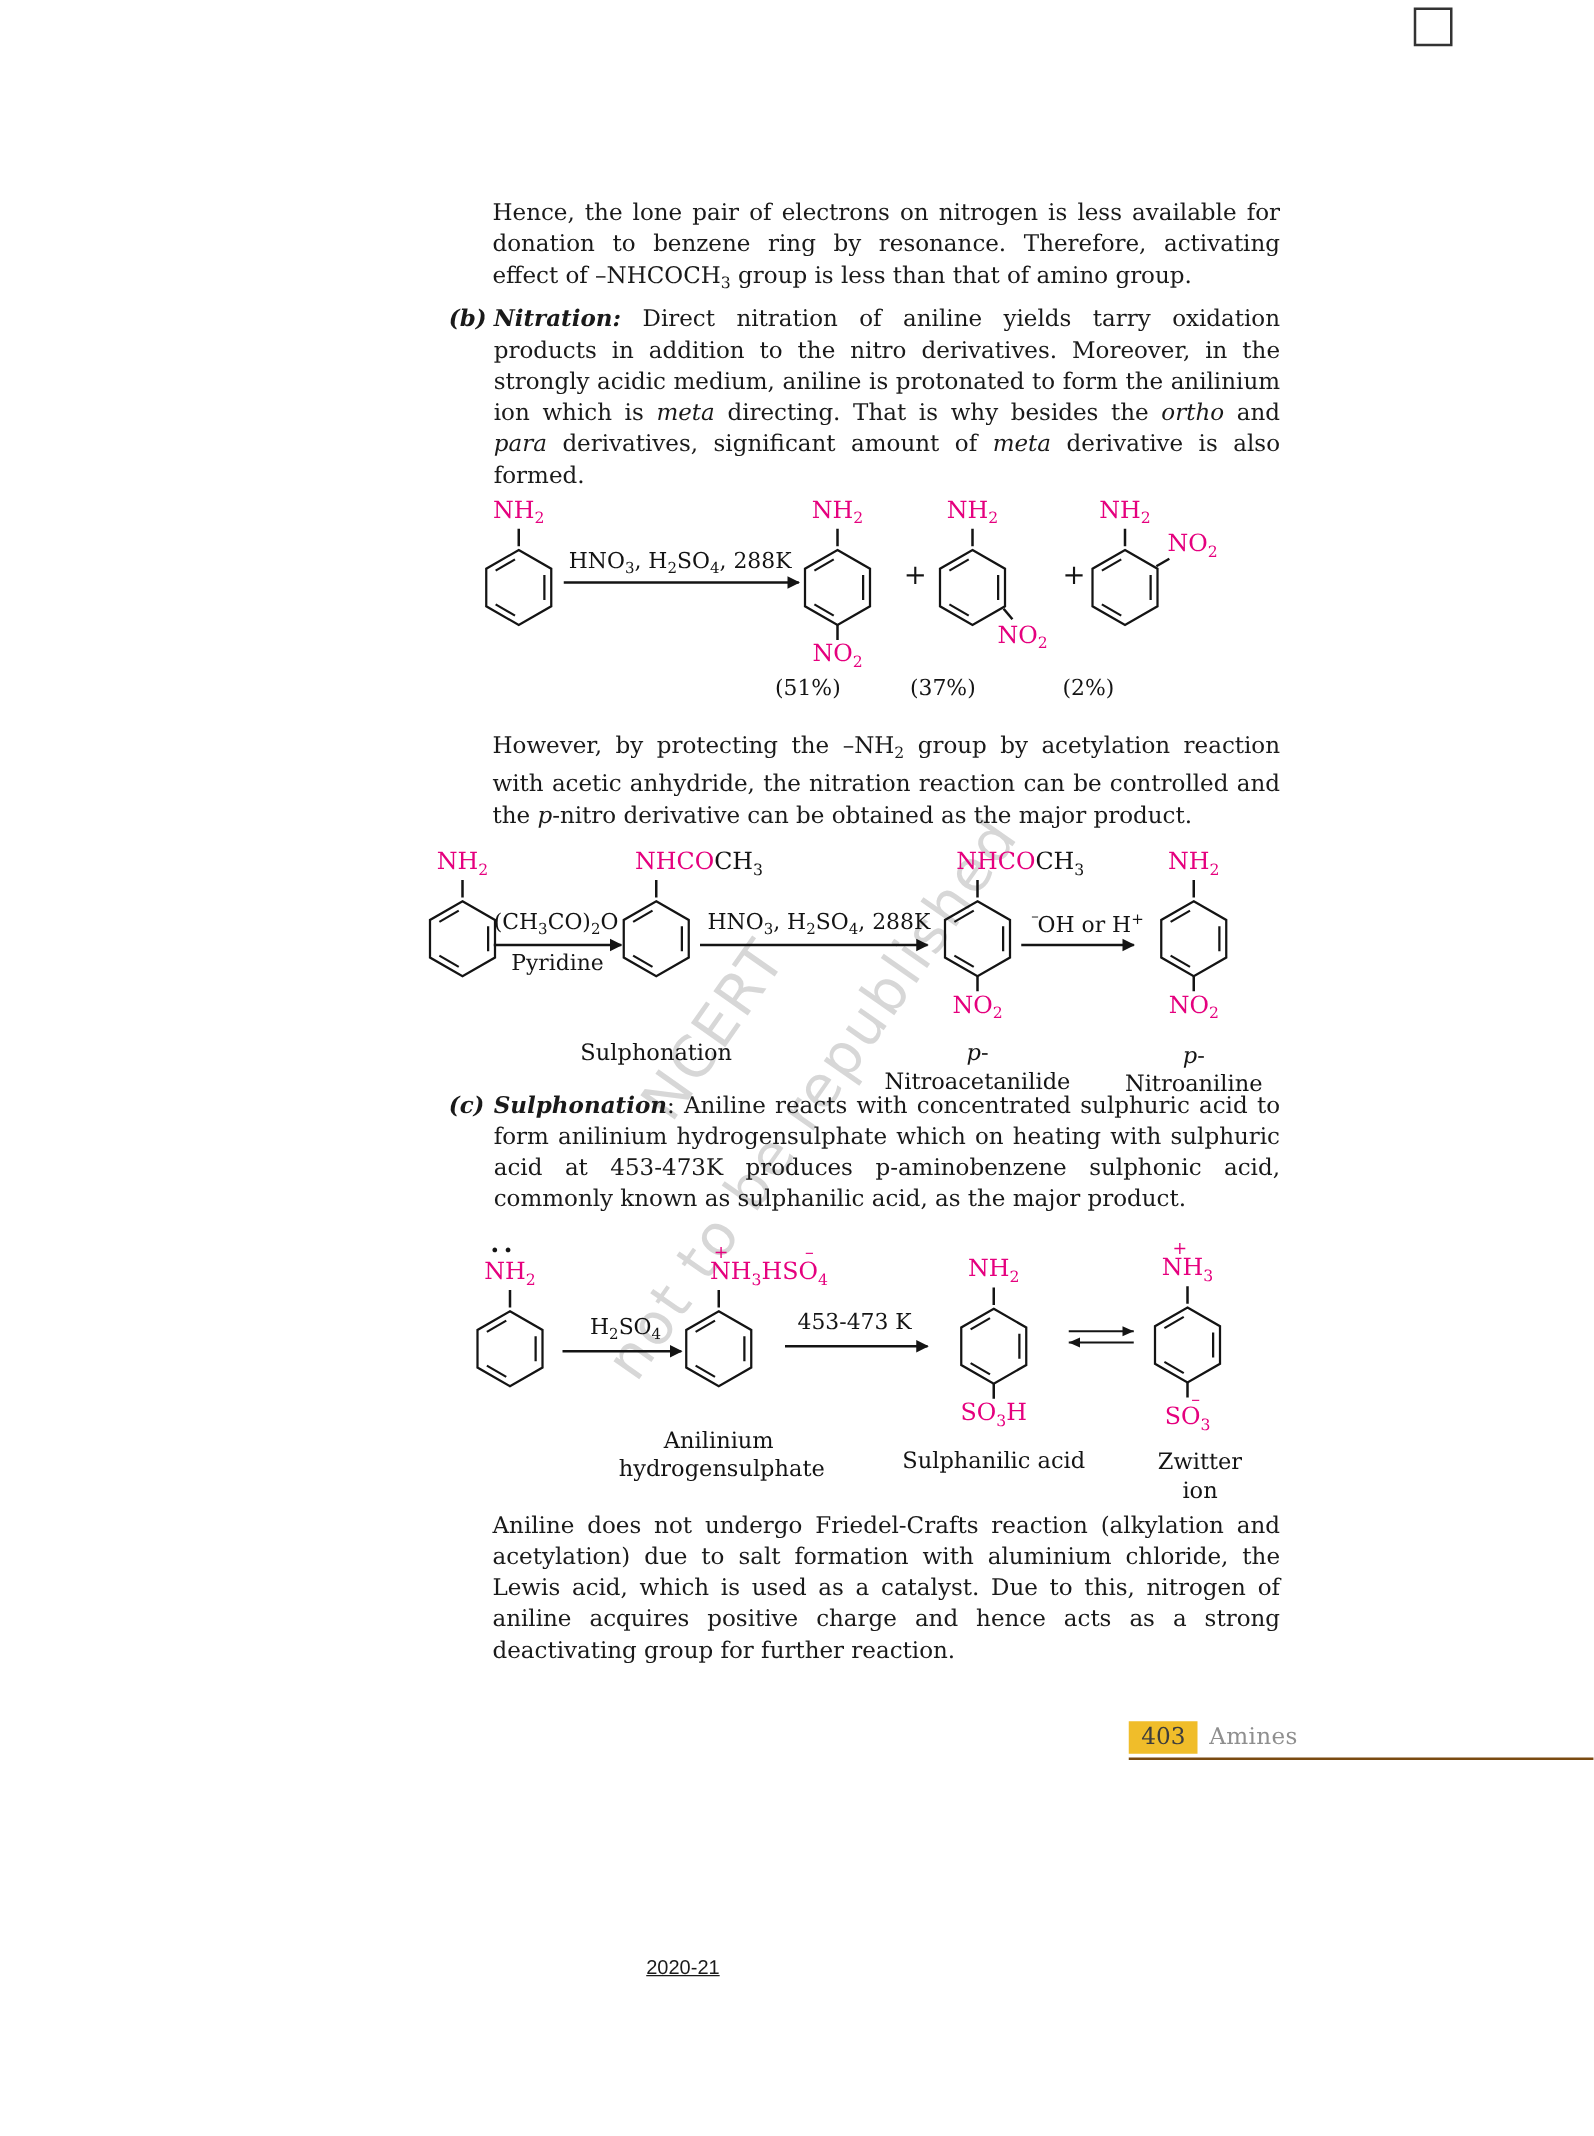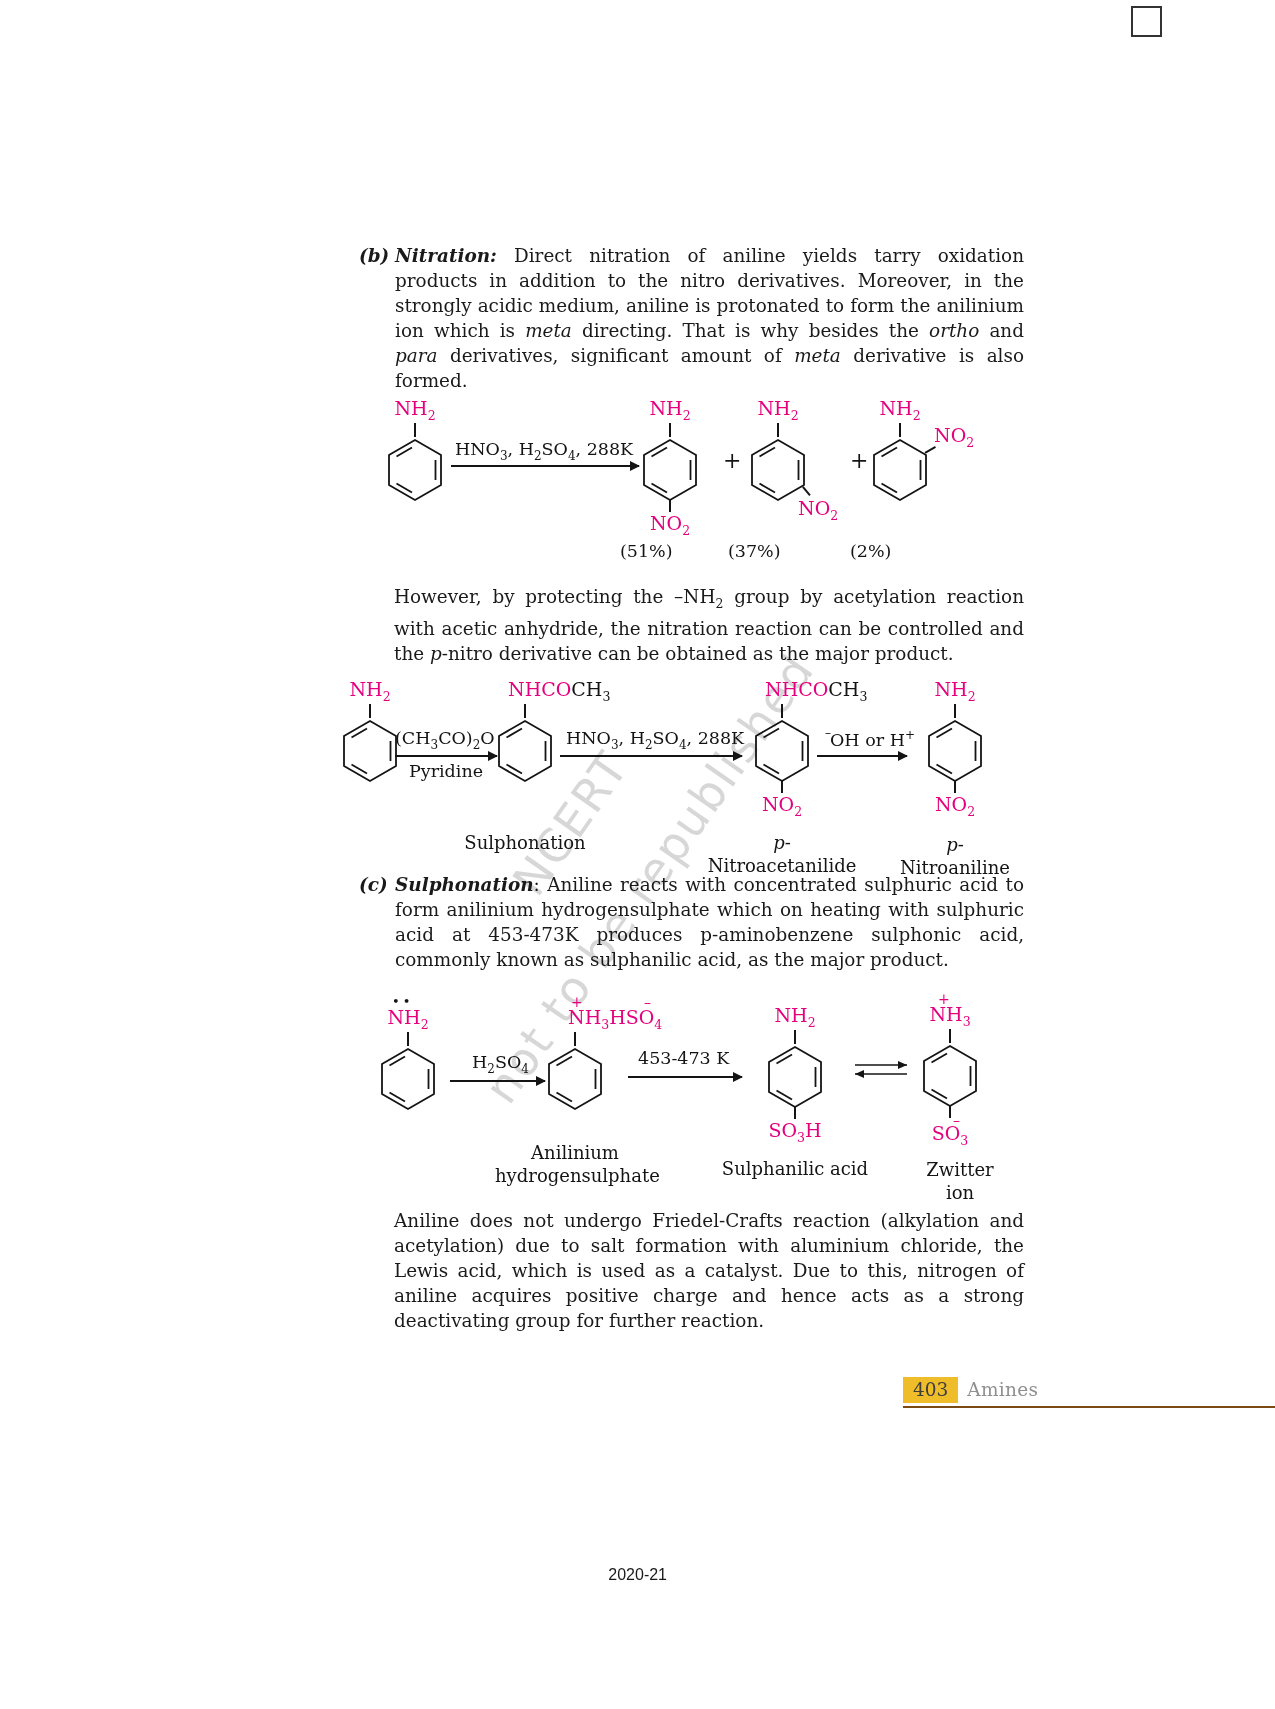--- a/index.html
+++ b/index.html
@@ -17,22 +17,22 @@
              transform:rotate(-55deg);color:#979797;opacity:.38;text-align:center;
              font-family:"DejaVu Sans",sans-serif;font-size:46px;line-height:96px;
              letter-spacing:2px;pointer-events:none;}
 
   
   .corner-box{position:absolute;left:1131px;top:6px;width:27px;height:27px;border:2px solid #333;z-index:2;}
   .footer{position:absolute;left:903px;top:1379px;width:372px;z-index:2;font-size:18.5px;}
   .pgnum{background:#f0bd2a;color:#3d3d3d;padding:2px 10px 3px 10px;}
   .chapter{color:#8f8f8f;margin-left:9px;letter-spacing:.3px;}
   .footer-rule{position:absolute;left:0;width:372px;top:27px;height:2px;background:#7a4a12;}
-  .year{position:absolute;left:517px;top:1566px;width:150px;text-align:right;z-index:2;
-        font-family:"Liberation Sans",sans-serif;font-size:16px;color:#1a1a1a;}
+  .year{position:absolute;left:517px;top:1566px;width:150px;text-align:left;z-index:2;
+        font-family:"Liberation Sans",sans-serif;font-size:16px;color:#1a1a1a;text-decoration:underline;}
 
   
   .scheme{position:absolute;z-index:2;font-size:19px;}
   .mol{position:absolute;width:60px;}
   .ring{position:absolute;left:0;top:43px;}
   .tl{position:absolute;left:-20px;width:100px;text-align:center;top:3px;white-space:nowrap;}
   .tl.wide{left:13px;width:auto;text-align:left;}
   .bl{position:absolute;left:-20px;width:100px;text-align:center;top:118px;white-space:nowrap;}
   .stub-top{position:absolute;left:29.2px;top:29px;width:1.7px;height:14px;background:#141414;}
   .stub-bot{position:absolute;left:29.2px;top:106px;width:1.7px;height:12px;background:#141414;}
@@ -72,20 +72,21 @@
     </defs>
   </svg>
 
   <div class="corner-box"></div>
 
   <div class="watermark">
     <div>NCERT</div>
     <div>not to be republished</div>
   </div>
 
+  <p class="para" style="left:394px;top:158px;width:630px">Hence, the lone pair of electrons on nitrogen is less available for donation to benzene ring by  resonance. Therefore, activating effect of –NHCOCH<sub>3</sub> group is less than that of amino group.</p>
 
   <div class="para sec" style="left:359px;top:243px;width:665px">
     <span class="sec-label">(b)</span>
     <span><b><i>Nitration:</i></b></span><span> Direct nitration of aniline yields tarry oxidation products in addition to the nitro derivatives. Moreover, in the strongly acidic medium, aniline is protonated to form the anilinium ion which is <i>meta</i> directing. That is why besides the <i>ortho</i> and <i>para</i> derivatives, significant amount of <i>meta</i> derivative is also formed.</span>
   </div>
 
   <div class="scheme" id="scheme1" style="left:385px;top:393px;width:640px;height:178px">
     <div class="mol" style="left:0;top:1px">
       <span class="tl f">NH<sub>2</sub></span>
       <div class="stub-top"></div>

